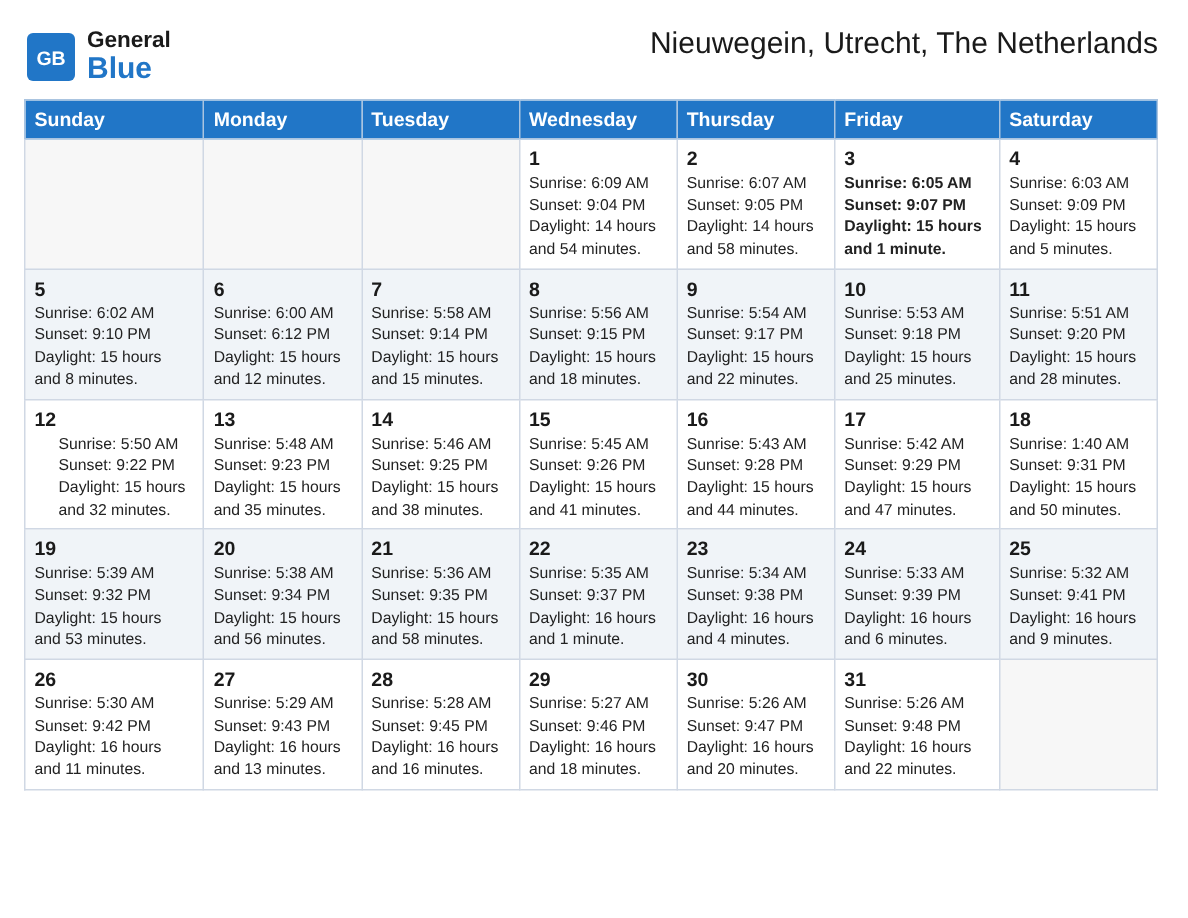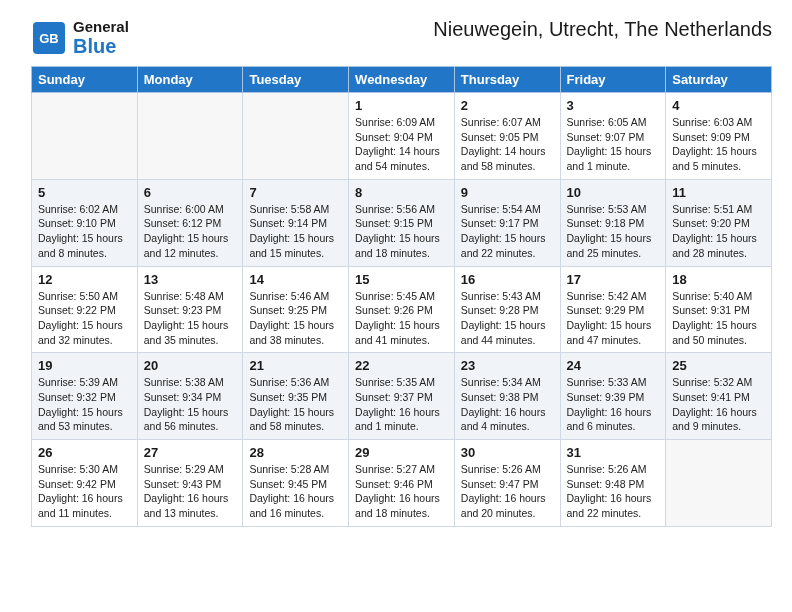--- a/index.html
+++ b/index.html
@@ -4,21 +4,21 @@
   <style>
     * { box-sizing: border-box; margin: 0; padding: 0; }
     body {
       font-family: Arial, sans-serif;
       background: #fff;
       width: 792px;
       min-height: 612px;
     }
     .page {
       width: 792px;
-      padding: 18px 20px 18px 31px;
+      padding: 18px 20px 18px 16px;
     }
     .header-top {
       display: flex;
       align-items: flex-start;
       justify-content: space-between;
       margin-bottom: 4px;
     }
     .logo {
       display: flex;
       align-items: center;
@@ -128,21 +128,21 @@
           </td>
           <td>
             <span class="day-num">2</span>
             <div class="day-info" style="white-space: pre-line;">Sunrise: 6:07 AM
 Sunset: 9:05 PM
 Daylight: 14 hours
 and 58 minutes.</div>
           </td>
           <td>
             <span class="day-num">3</span>
-            <div class="day-info" style="white-space: pre-line;">Sunrise: 6:05 AM
+            <div class="day-info" style="white-space: pre-line; font-weight: bold;">Sunrise: 6:05 AM
 Sunset: 9:07 PM
 Daylight: 15 hours
 and 1 minute.</div>
           </td>
           <td>
             <span class="day-num">4</span>
             <div class="day-info" style="white-space: pre-line;">Sunrise: 6:03 AM
 Sunset: 9:09 PM
 Daylight: 15 hours
 and 5 minutes.</div>
@@ -195,21 +195,21 @@
             <span class="day-num">11</span>
             <div class="day-info" style="white-space: pre-line;">Sunrise: 5:51 AM
 Sunset: 9:20 PM
 Daylight: 15 hours
 and 28 minutes.</div>
           </td>
         </tr>
         <tr>
           <td>
             <span class="day-num">12</span>
-            <div class="day-info" style="white-space: pre-line;">Sunrise: 5:50 AM
+            <div class="day-info" style="white-space: pre-line; margin-left: 16px;">Sunrise: 5:50 AM
 Sunset: 9:22 PM
 Daylight: 15 hours
 and 32 minutes.</div>
           </td>
           <td>
             <span class="day-num">13</span>
             <div class="day-info" style="white-space: pre-line;">Sunrise: 5:48 AM
 Sunset: 9:23 PM
 Daylight: 15 hours
 and 35 minutes.</div>
@@ -237,21 +237,21 @@
           </td>
           <td>
             <span class="day-num">17</span>
             <div class="day-info" style="white-space: pre-line;">Sunrise: 5:42 AM
 Sunset: 9:29 PM
 Daylight: 15 hours
 and 47 minutes.</div>
           </td>
           <td>
             <span class="day-num">18</span>
-            <div class="day-info" style="white-space: pre-line;">Sunrise: 5:40 AM
+            <div class="day-info" style="white-space: pre-line;">Sunrise: 1:40 AM
 Sunset: 9:31 PM
 Daylight: 15 hours
 and 50 minutes.</div>
           </td>
         </tr>
         <tr>
           <td>
             <span class="day-num">19</span>
             <div class="day-info" style="white-space: pre-line;">Sunrise: 5:39 AM
 Sunset: 9:32 PM

